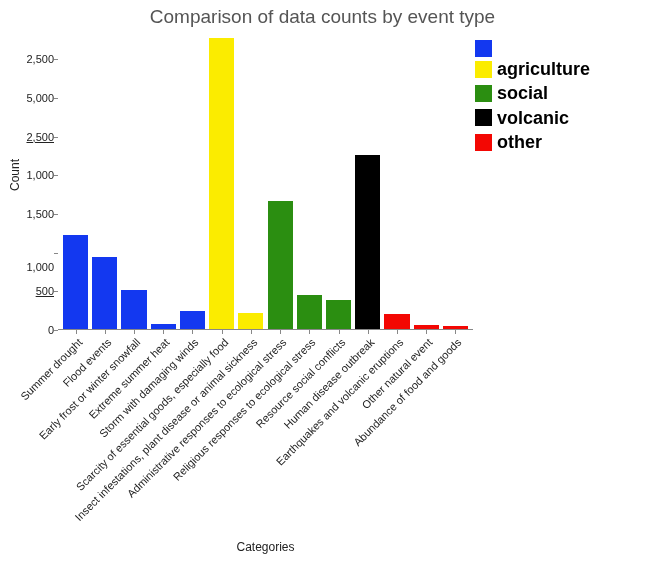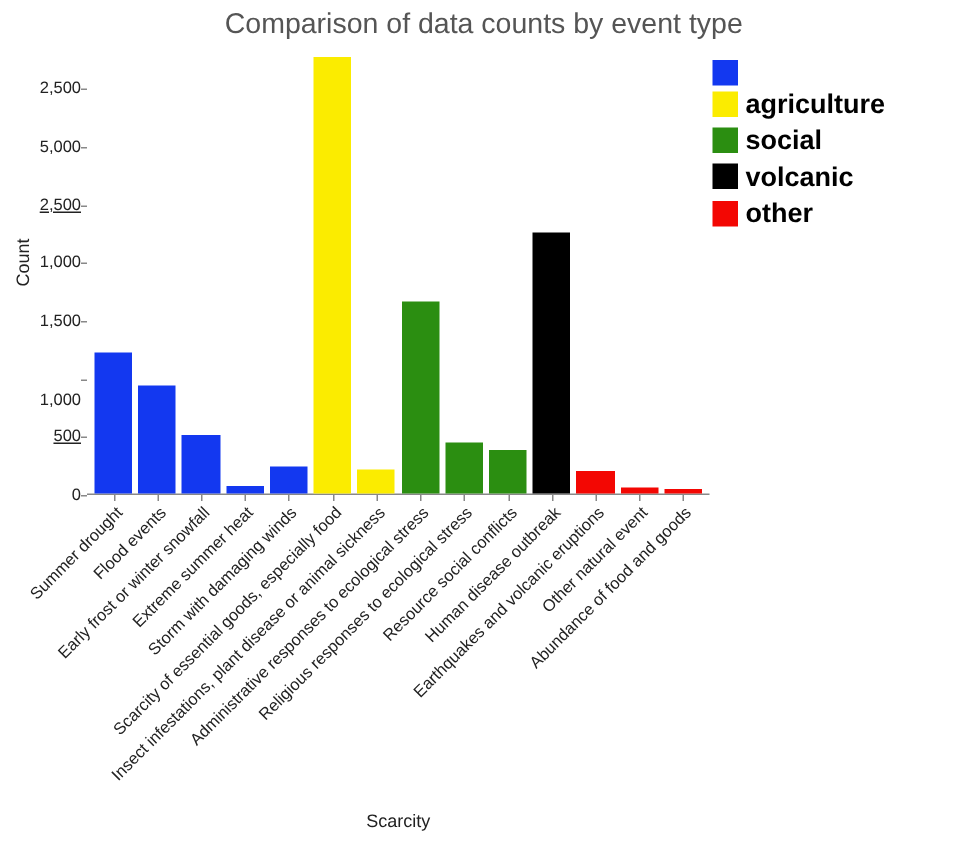--- a/index.html
+++ b/index.html
@@ -277,21 +277,21 @@
       <div class="x-tick-slot">
         <div class="x-tick-mark"></div>
         <div class="x-tick-label"><span>Other natural event</span></div>
       </div>
       <div class="x-tick-slot">
         <div class="x-tick-mark"></div>
         <div class="x-tick-label"><span>Abundance of food and goods</span></div>
       </div>
     </div>
 
-  <div class="x-label">Scarcity</div>
+  <div class="x-label">Categories</div>
 
   <div class="legend">
     <div id="legend-items">
         <div class="legend-item">
           <div class="swatch" style="background: rgb(19, 56, 240);"></div>
         </div>
         <div class="legend-item">
           <div class="swatch" style="background: rgb(251, 236, 0);"></div>
           <span>agriculture</span>
         </div>

